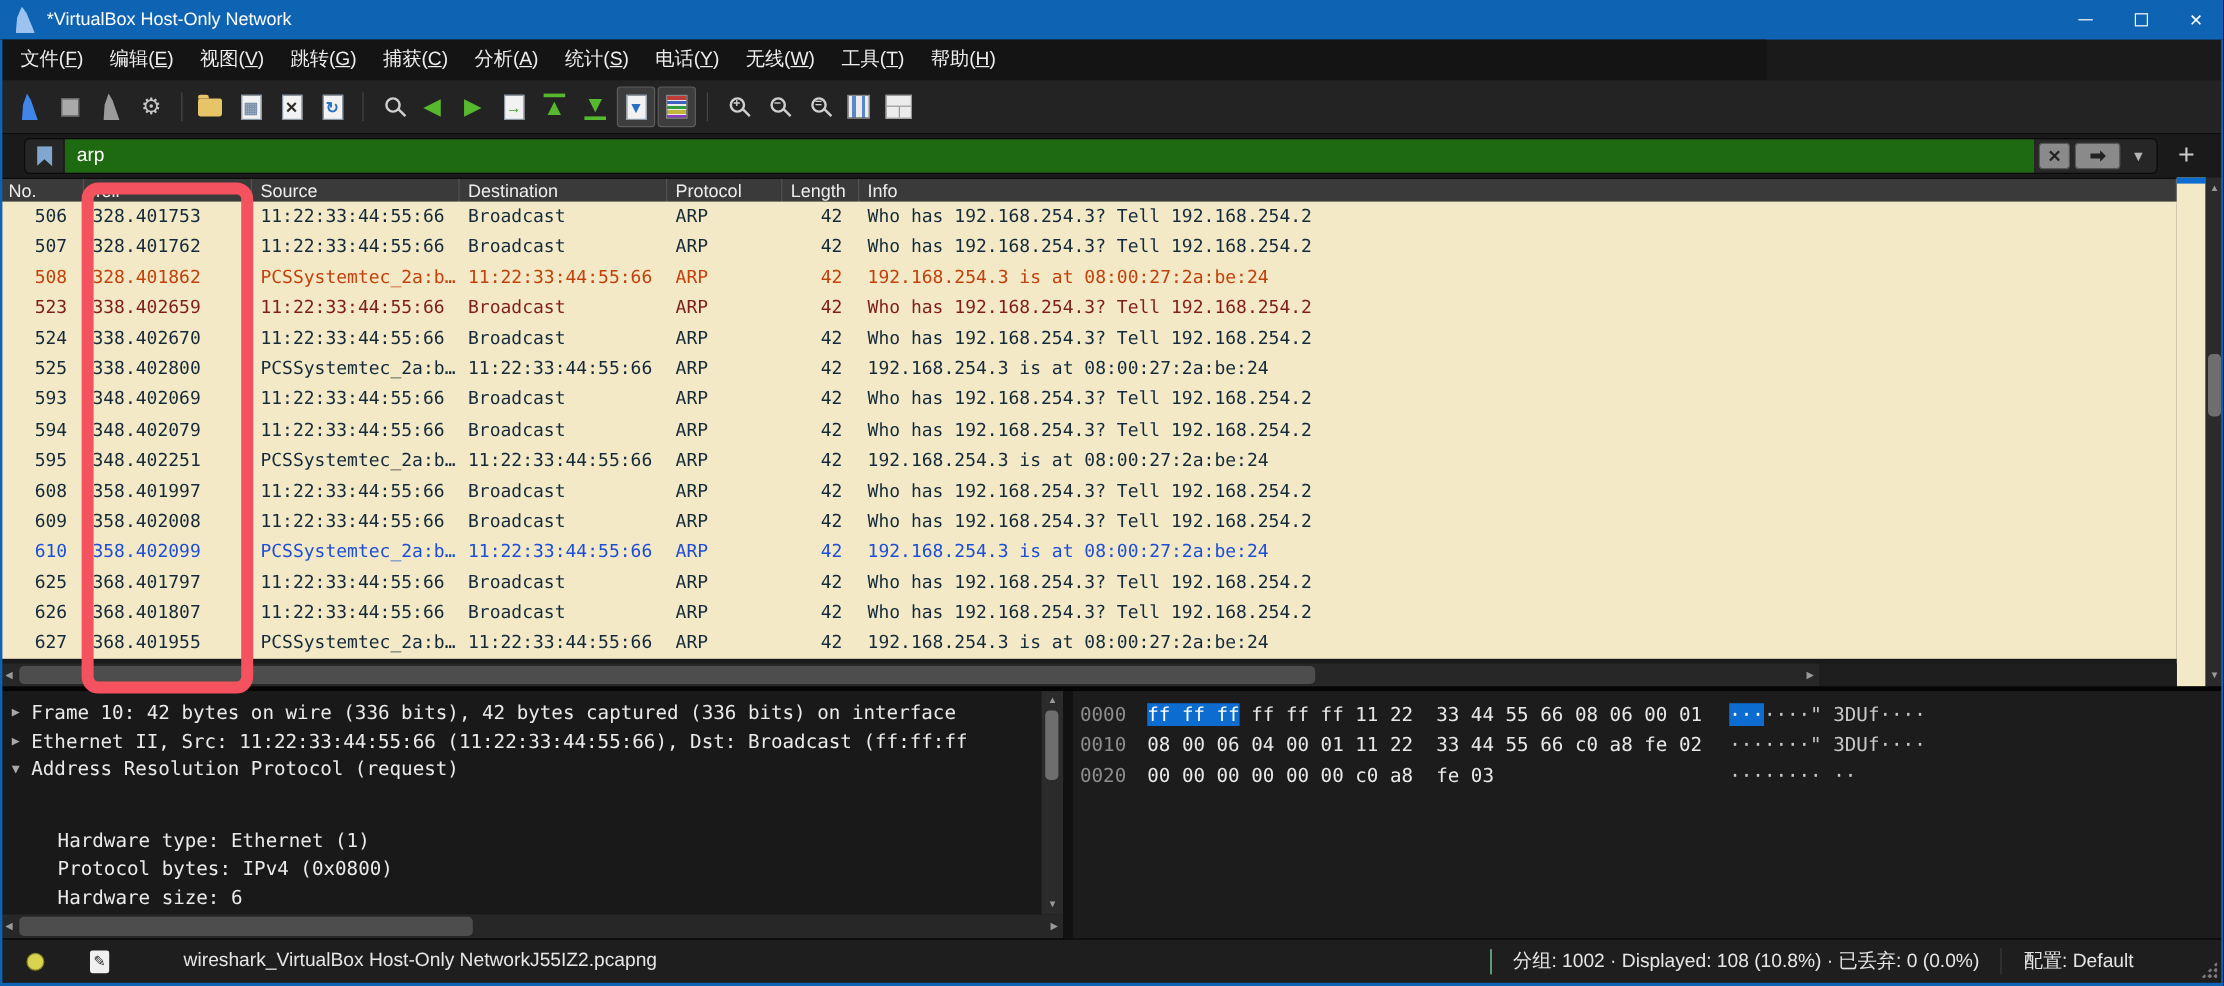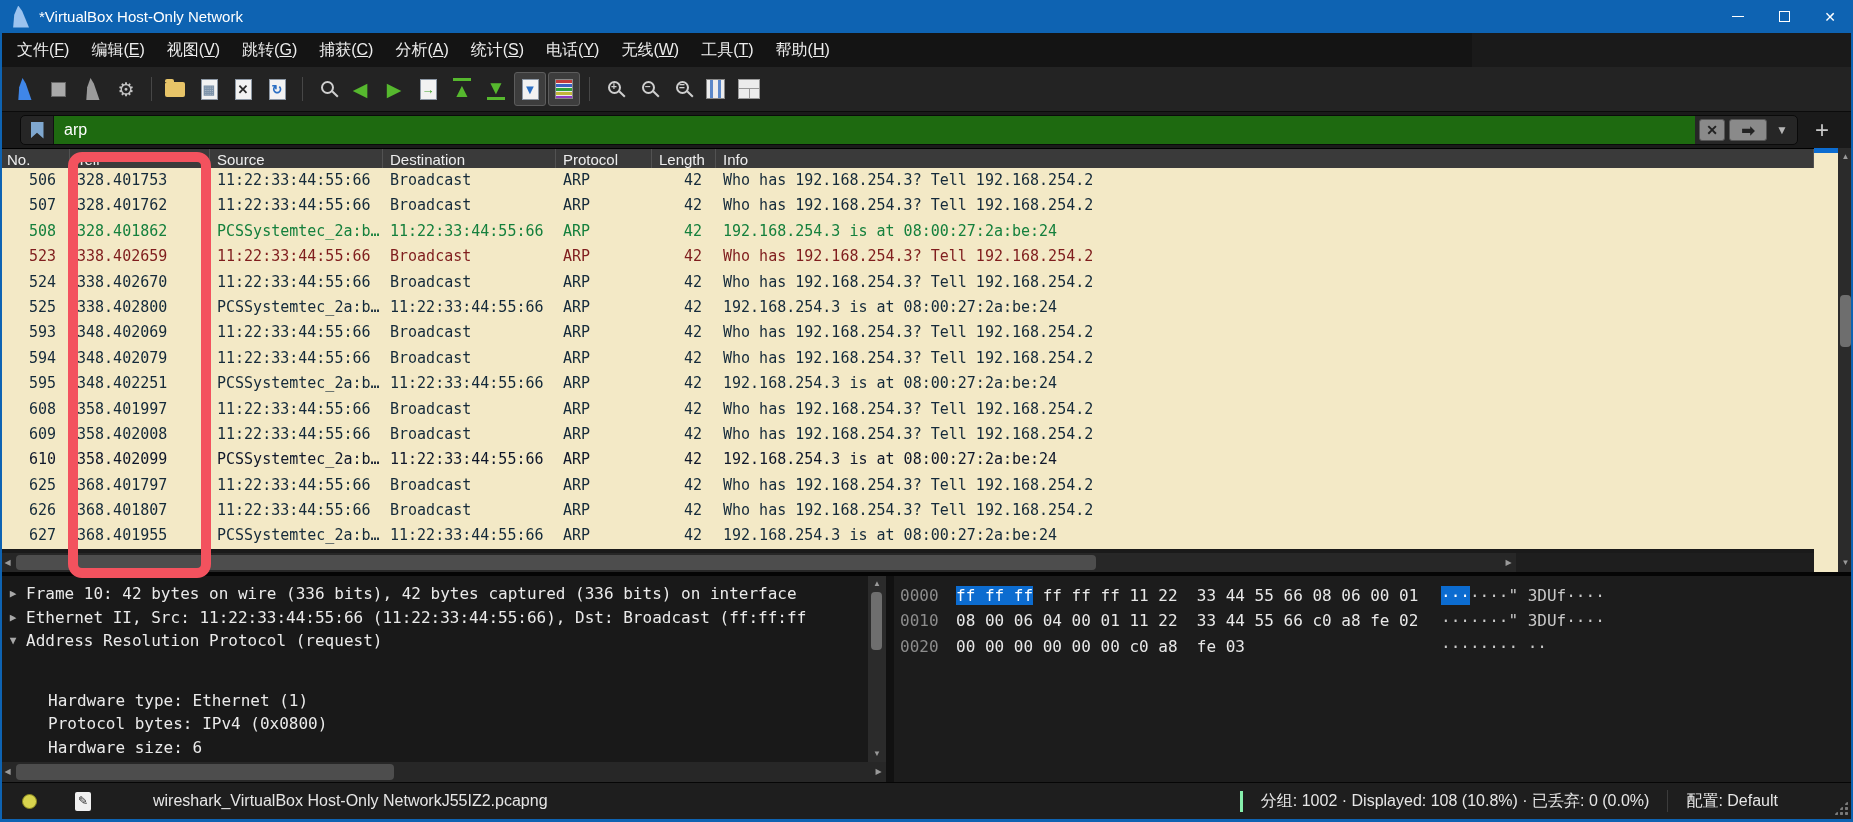--- a/index.html
+++ b/index.html
@@ -97,21 +97,21 @@
   .hhex { color:#e8e8e8; width:485px; flex:none; }
   .hascii { color:#c9c9c9; }
   .bsel { color:#fff; }
 
   
   .statusbar { position:absolute; left:0; top:782px; width:1853px; height:37px; background:#1e1e1e; border-top:1px solid #060606; display:flex; align-items:center; color:#e6e6e6; font-size:16px; }
   .expert-dot { width:15px; height:15px; border-radius:50%; background:#d8d44e; border:1px solid #8a8820; margin-left:22px; }
   .edit-ic { width:16px; height:19px; background:#f0f0f0; border-radius:2px; margin-left:38px; display:flex; align-items:center; justify-content:center; color:#222; font-size:12px; }
   .fname { margin-left:62px; }
   .spacer { flex:1; }
-  .stats { border-left:3px solid #86efac; padding-left:18px; }
+  .stats { border-left:1px solid #86efac; padding-left:18px; }
   .profile-sep { width:1px; height:22px; background:#3c3c3c; margin:0 18px; }
   .profile { margin-right:56px; }
   .grip { width:14px; height:14px; margin-right:5px; align-self:flex-end; margin-bottom:4px;
     background-image:radial-gradient(#7a7a7a 1.4px, transparent 1.5px); background-size:5px 5px; clip-path:polygon(100% 0,100% 100%,0 100%); }
 
   
   .edge-l { position:absolute; left:0; top:33px; width:2px; height:789px; background:#0e63b2; }
   .edge-r { position:absolute; right:0; top:33px; width:2px; height:789px; background:#0e63b2; }
   .edge-b { position:absolute; left:0; top:819px; width:1853px; height:3px; background:#0e63b2; }
   .annotation { position:absolute; left:68px; top:152px; width:143px; height:426px; border:10px solid #f3525e; border-radius:14px; z-index:50; }
@@ -288,21 +288,21 @@
       </div>
       <div class="prow" style="color: rgb(20, 42, 58);">
         <div class="pcell r" style="width: 70px;">507</div>
         <div class="pcell" style="width: 140px;">328.401762</div>
         <div class="pcell" style="width: 173px;">11:22:33:44:55:66</div>
         <div class="pcell" style="width: 173px;">Broadcast</div>
         <div class="pcell" style="width: 96px;">ARP</div>
         <div class="pcell r" style="width: 64px;">42</div>
         <div class="pcell" style="width: 1098px;">Who has 192.168.254.3? Tell 192.168.254.2</div>
       </div>
-      <div class="prow" style="color: #15803d;">
+      <div class="prow" style="color: #c2410c;">
         <div class="pcell r" style="width: 70px;">508</div>
         <div class="pcell" style="width: 140px;">328.401862</div>
         <div class="pcell" style="width: 173px;">PCSSystemtec_2a:b…</div>
         <div class="pcell" style="width: 173px;">11:22:33:44:55:66</div>
         <div class="pcell" style="width: 96px;">ARP</div>
         <div class="pcell r" style="width: 64px;">42</div>
         <div class="pcell" style="width: 1098px;">192.168.254.3 is at 08:00:27:2a:be:24</div>
       </div>
       <div class="prow" style="color: #7f1d1d;">
         <div class="pcell r" style="width: 70px;">523</div>
@@ -369,21 +369,21 @@
       </div>
       <div class="prow" style="color: rgb(20, 42, 58);">
         <div class="pcell r" style="width: 70px;">609</div>
         <div class="pcell" style="width: 140px;">358.402008</div>
         <div class="pcell" style="width: 173px;">11:22:33:44:55:66</div>
         <div class="pcell" style="width: 173px;">Broadcast</div>
         <div class="pcell" style="width: 96px;">ARP</div>
         <div class="pcell r" style="width: 64px;">42</div>
         <div class="pcell" style="width: 1098px;">Who has 192.168.254.3? Tell 192.168.254.2</div>
       </div>
-      <div class="prow" style="color: #0f172a;">
+      <div class="prow" style="color: #1d4ed8;">
         <div class="pcell r" style="width: 70px;">610</div>
         <div class="pcell" style="width: 140px;">358.402099</div>
         <div class="pcell" style="width: 173px;">PCSSystemtec_2a:b…</div>
         <div class="pcell" style="width: 173px;">11:22:33:44:55:66</div>
         <div class="pcell" style="width: 96px;">ARP</div>
         <div class="pcell r" style="width: 64px;">42</div>
         <div class="pcell" style="width: 1098px;">192.168.254.3 is at 08:00:27:2a:be:24</div>
       </div>
       <div class="prow" style="color: rgb(20, 42, 58);">
         <div class="pcell r" style="width: 70px;">625</div>

